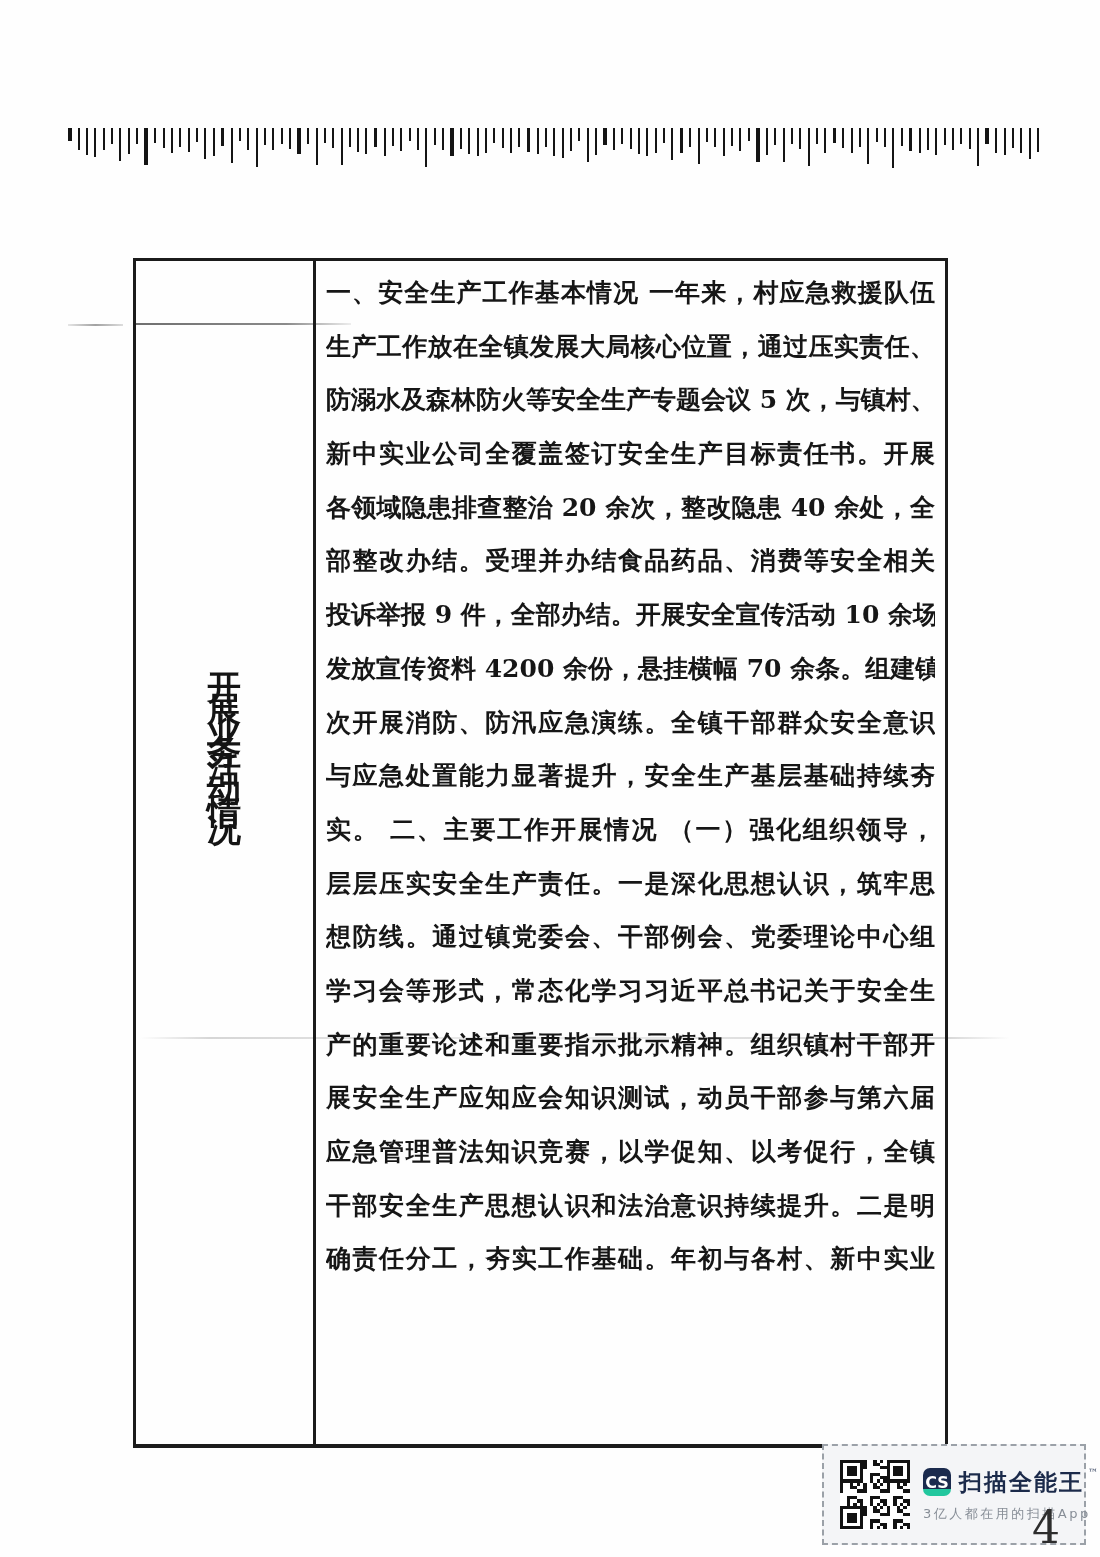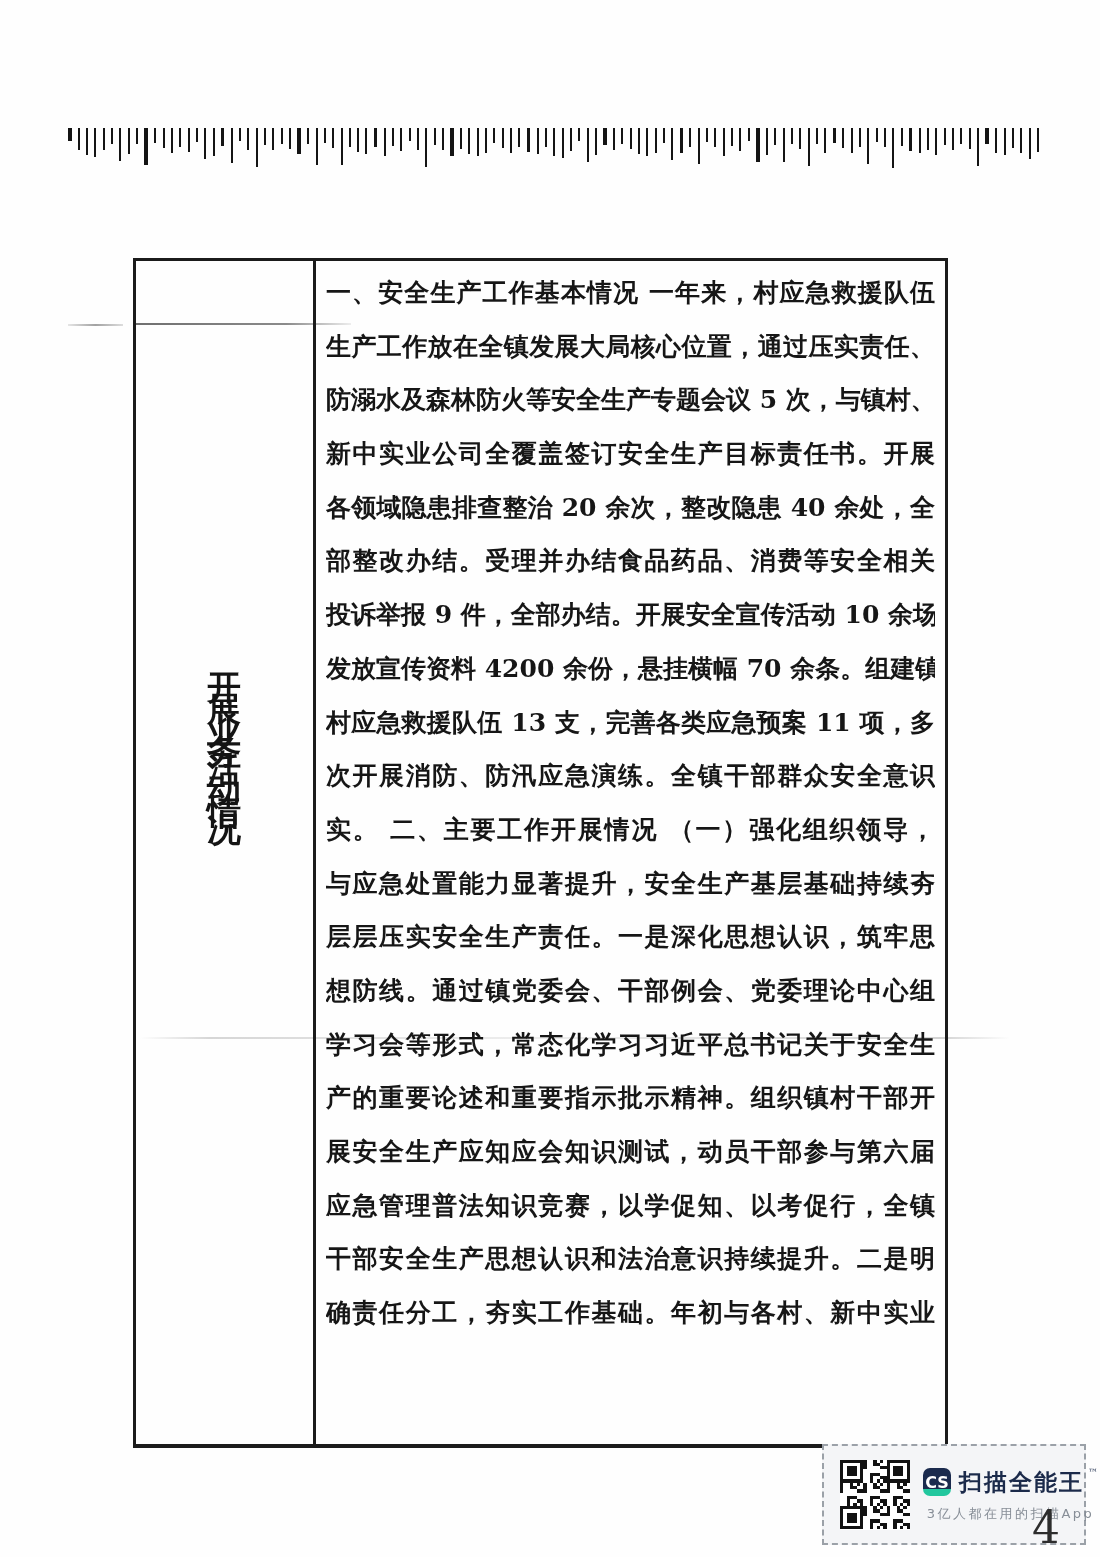--- a/index.html
+++ b/index.html
@@ -57,21 +57,21 @@
     position:absolute;left:822px;top:1444px;width:264px;height:101px;
     background:#f4f5f7;border:2px dashed #9ba1a8;box-sizing:border-box;
     display:flex;align-items:center;gap:13px;padding-left:16px;
     z-index:5;
   }
   .qr{
     width:70px;height:70px;background:#ffffff;flex:0 0 auto;
     display:grid;grid-template-columns:repeat(21,1fr);grid-template-rows:repeat(21,1fr);
   }
   .qr .m{background:#121212;}
-  .wm-right{display:flex;flex-direction:column;gap:7px;align-items:center;}
+  .wm-right{display:flex;flex-direction:column;gap:7px;}
   .brand-row{display:flex;align-items:center;gap:8px;}
   .badge{
     width:28px;height:28px;border-radius:7px;flex:0 0 auto;
     background:linear-gradient(#1b2b4e 0 76%,#22c79e 76% 100%);
     color:#fff;font-weight:700;font-size:16px;
     display:flex;align-items:center;justify-content:center;
     font-family:"DejaVu Sans","Liberation Sans",sans-serif;
   }
   .brand-name{
     font-size:23px;font-weight:700;color:#1b2a4a;letter-spacing:2px;
@@ -222,24 +222,23 @@
     <div class="content-cell">
       <div class="lines">
           <div class="text-line">一、安全生产工作基本情况 一年来，村应急救援队伍</div>
           <div class="text-line">生产工作放在全镇发展大局核心位置，通过压实责任、</div>
           <div class="text-line">防溺水及森林防火等安全生产专题会议 5 次，与镇村、</div>
           <div class="text-line">新中实业公司全覆盖签订安全生产目标责任书。开展</div>
           <div class="text-line">各领域隐患排查整治 20 余次，整改隐患 40 余处，全</div>
           <div class="text-line">部整改办结。受理并办结食品药品、消费等安全相关</div>
           <div class="text-line">投诉举报 9 件，全部办结。开展安全宣传活动 10 余场，</div>
           <div class="text-line">发放宣传资料 4200 余份，悬挂横幅 70 余条。组建镇</div>
-          <div class="text-line">村应急救援队伍 13 支，完善各类应急预案 11 项，多</div>
           <div class="text-line">次开展消防、防汛应急演练。全镇干部群众安全意识</div>
+          <div class="text-line">与应急处置能力显著提升，安全生产基层基础持续夯</div>
           <div class="text-line">实。 二、主要工作开展情况 （一）强化组织领导，</div>
-          <div class="text-line">与应急处置能力显著提升，安全生产基层基础持续夯</div>
           <div class="text-line">层层压实安全生产责任。一是深化思想认识，筑牢思</div>
           <div class="text-line">想防线。通过镇党委会、干部例会、党委理论中心组</div>
           <div class="text-line">学习会等形式，常态化学习习近平总书记关于安全生</div>
           <div class="text-line">产的重要论述和重要指示批示精神。组织镇村干部开</div>
           <div class="text-line">展安全生产应知应会知识测试，动员干部参与第六届</div>
           <div class="text-line">应急管理普法知识竞赛，以学促知、以考促行，全镇</div>
           <div class="text-line">干部安全生产思想认识和法治意识持续提升。二是明</div>
           <div class="text-line">确责任分工，夯实工作基础。年初与各村、新中实业</div>
         </div>
     </div>

